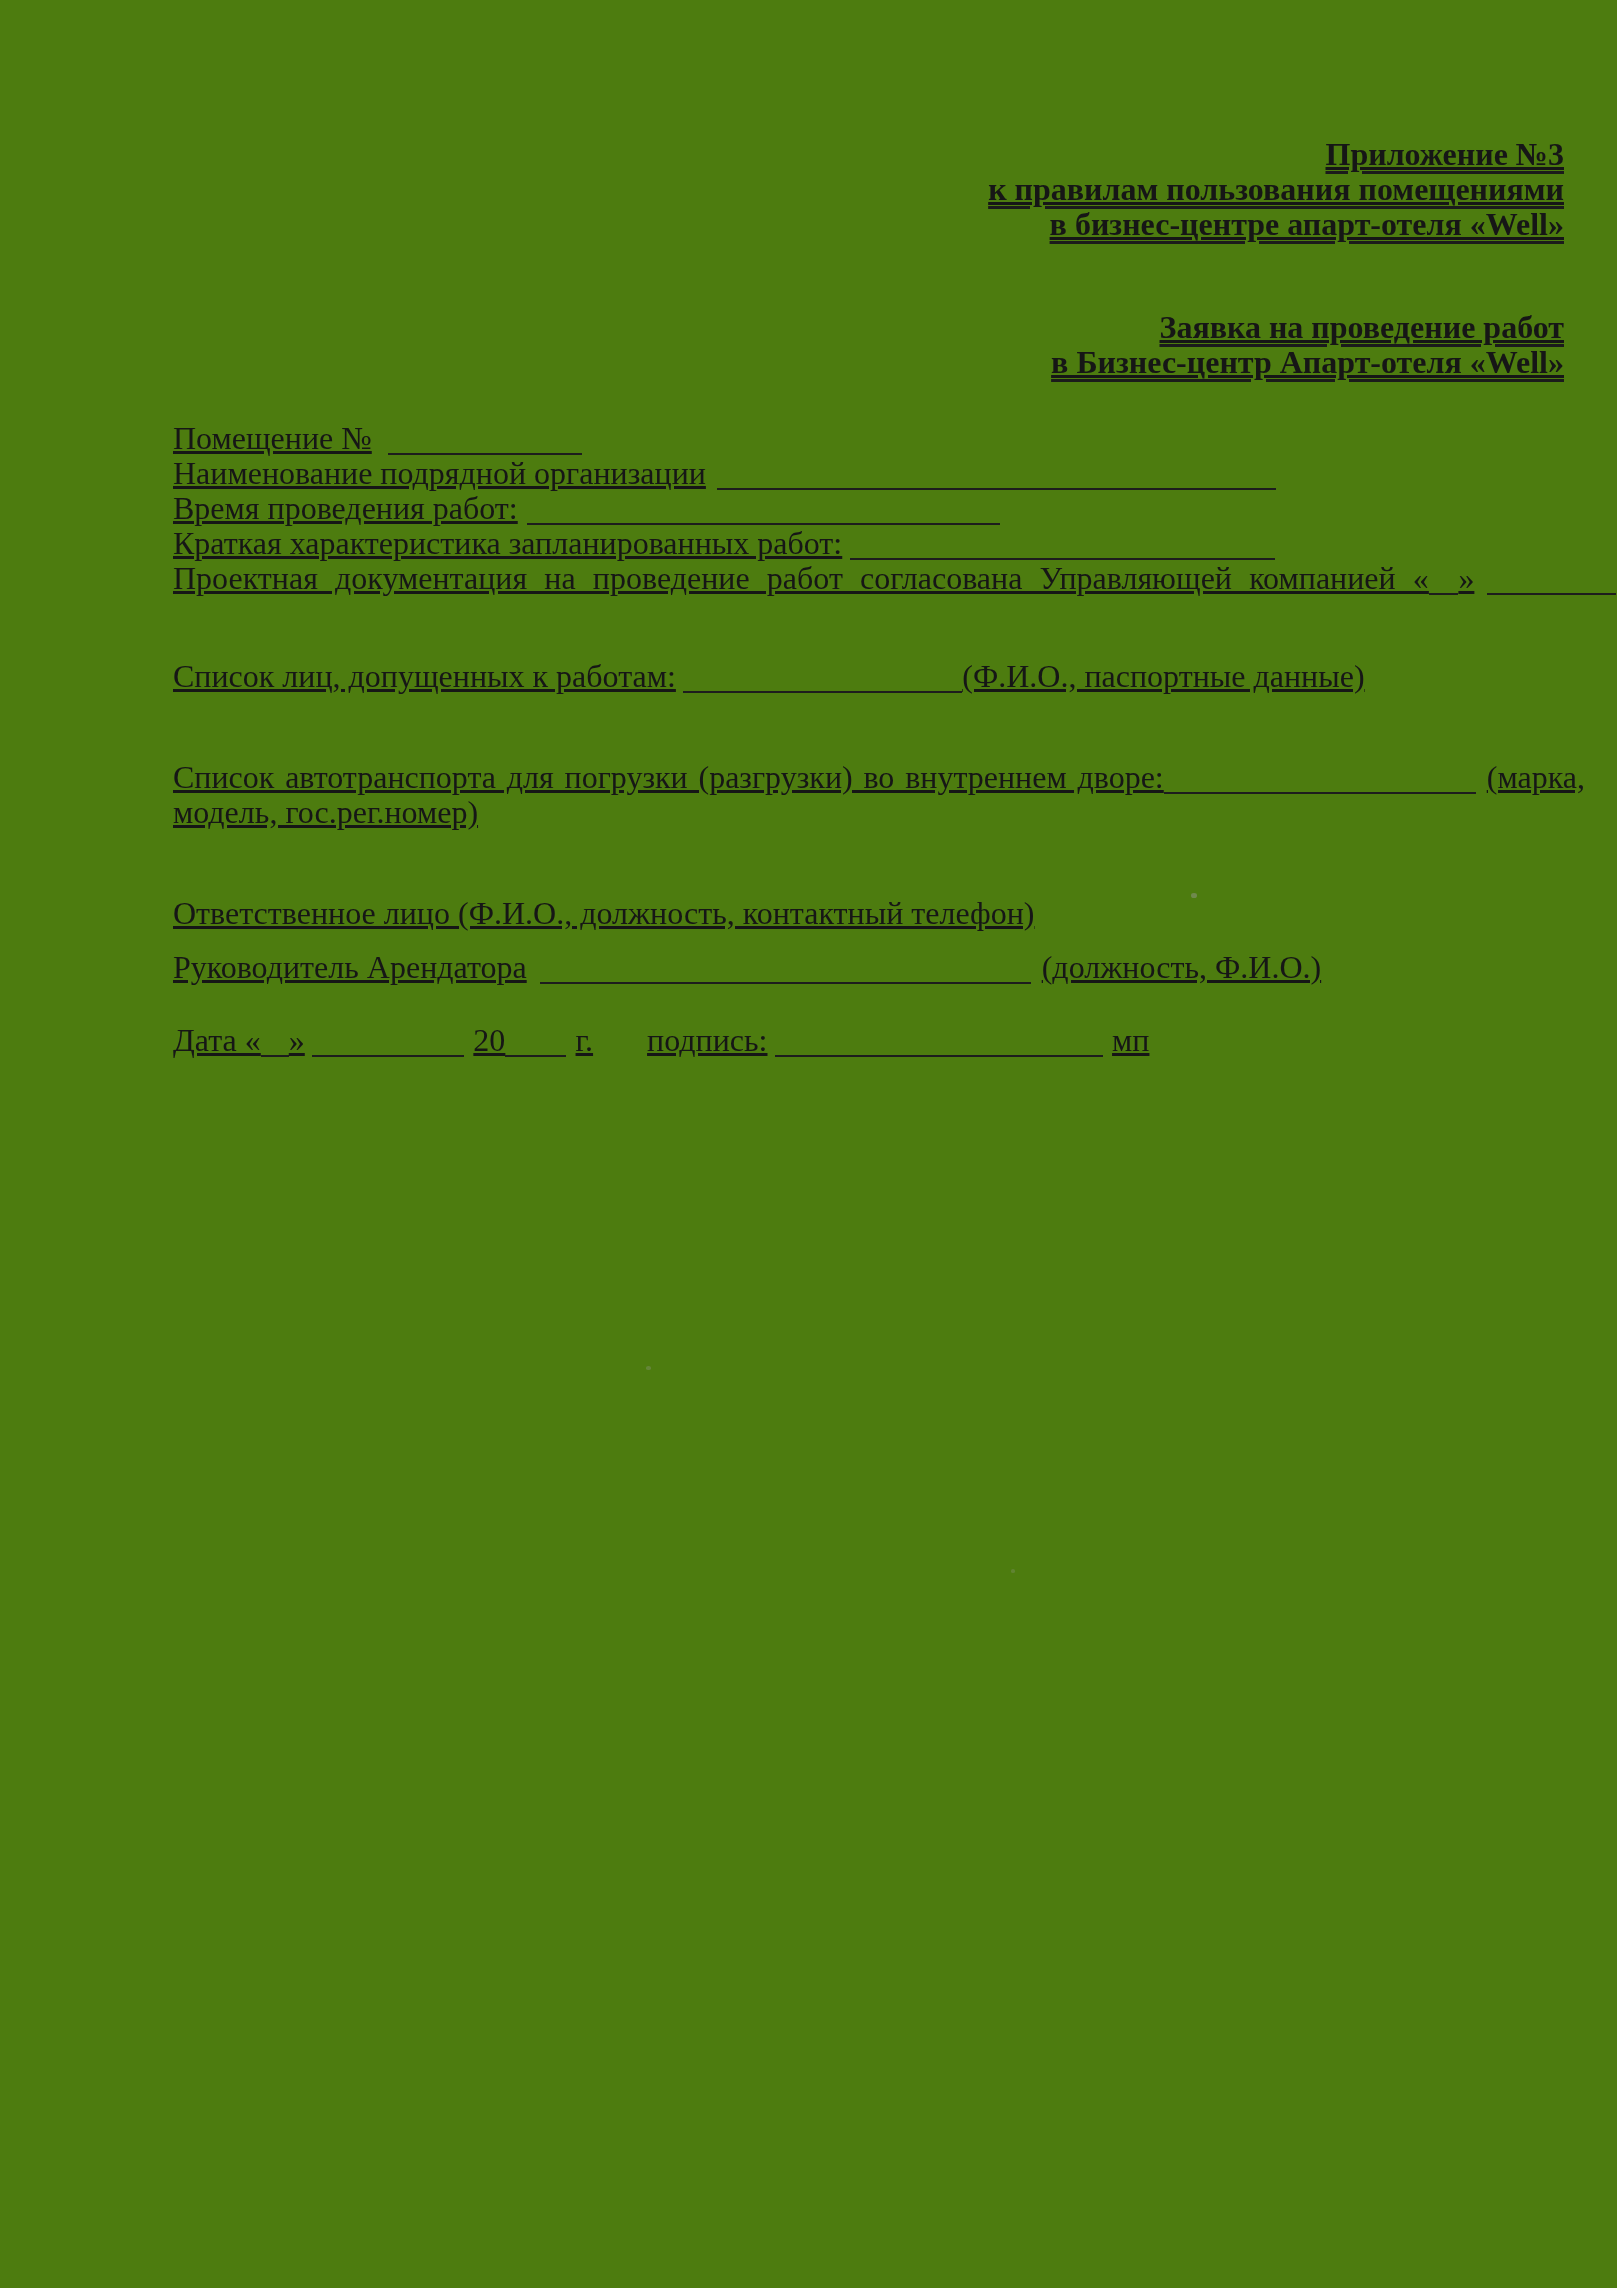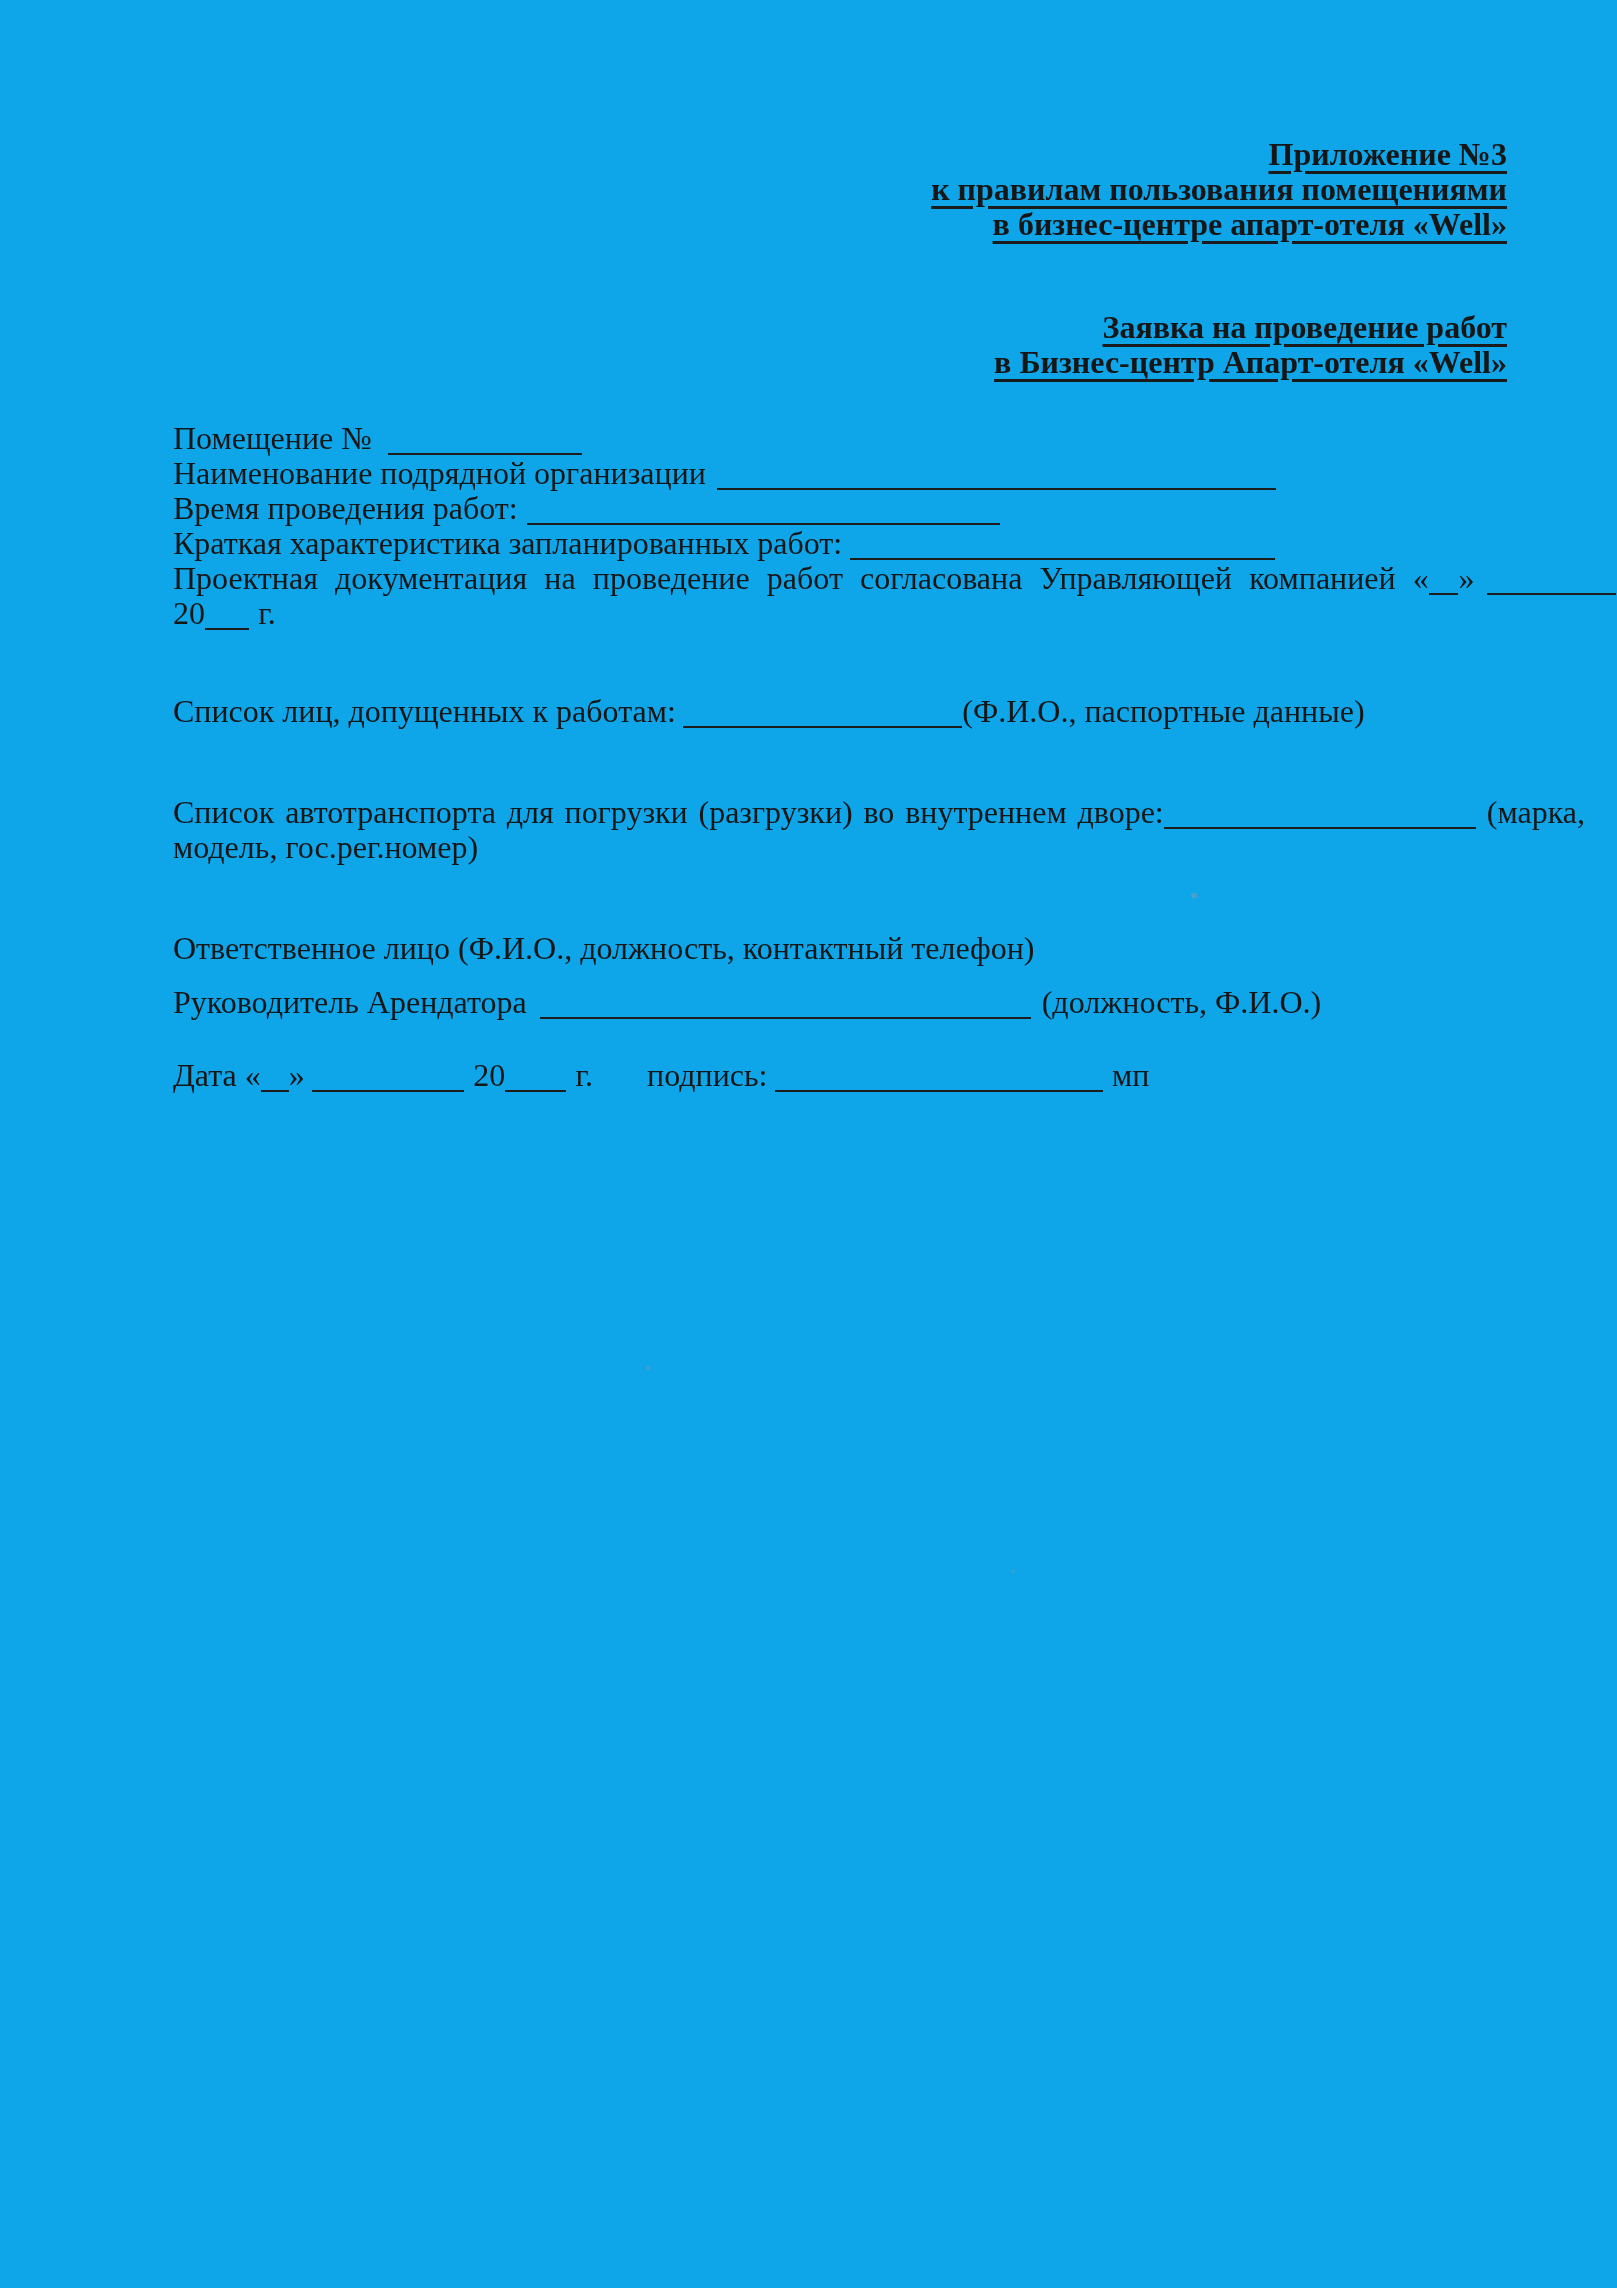--- a/index.html
+++ b/index.html
@@ -5,25 +5,26 @@
   * { margin: 0; padding: 0; box-sizing: border-box; }
   html, body { background: #ffffff; }
   body {
     width: 1618px; height: 2289px;
     font-family: "Liberation Serif", "DejaVu Serif", serif;
     color: #161616;
   }
   .page {
     position: relative;
     width: 1618px; height: 2289px;
-    background: #0ea5e9;
-    padding: 137px 111px 0 173px;
+    background: #4d7c0f;
+    padding: 137px 54px 0 173px;
     font-size: 32px;
     line-height: 35px;
     overflow: hidden;
+    text-decoration: underline;
   }
   .hdr-block { text-align: right; font-weight: bold; }
   .hdr-line, .title-line {
     text-decoration: underline;
     text-decoration-thickness: 2.8px;
     text-underline-offset: 5.5px;
     text-decoration-color: #1b1b1b;
   }
   .title-block { text-align: right; font-weight: bold; margin-top: 68px; }
   .form-block { margin-top: 41px; }
@@ -107,23 +108,20 @@
     </div>
 
     <div class="line">
       <span>Краткая характеристика запланированных работ:</span><span class="blank b-works"></span>
     </div>
 
     <div class="line justify-wide">
       <span>Проектная документация на проведение работ согласована Управляющей компанией «</span><span class="blank b-quote-day"></span><span>»</span><span class="blank b-approval"></span>
     </div>
 
-    <div class="line">
-      <span>20</span><span class="blank b-year"></span><span class="sp"></span><span>г.</span>
-    </div>
   </div>
 
   <div class="line gap-workers">
     <span>Список лиц, допущенных к работам:</span><span class="blank b-workers"></span><span>(Ф.И.О., паспортные данные)</span>
   </div>
 
   <div class="gap-vehicles">
     <div class="line justify-slim">
       <span>Список автотранспорта для погрузки (разгрузки) во внутреннем дворе:</span><span class="blank b-vehicles"></span><span class="ml-hint">(марка,</span>
     </div>

